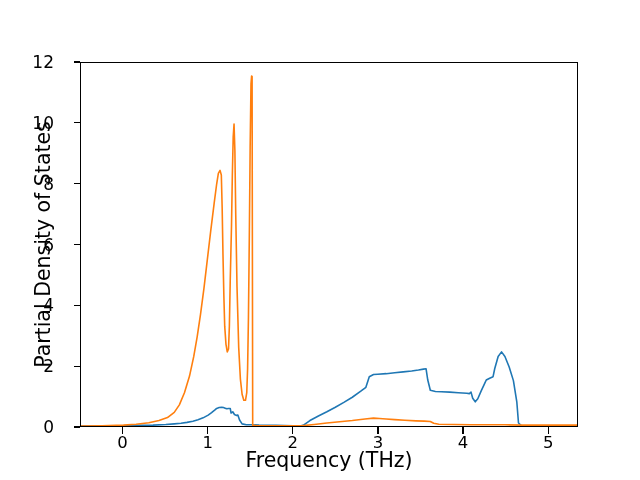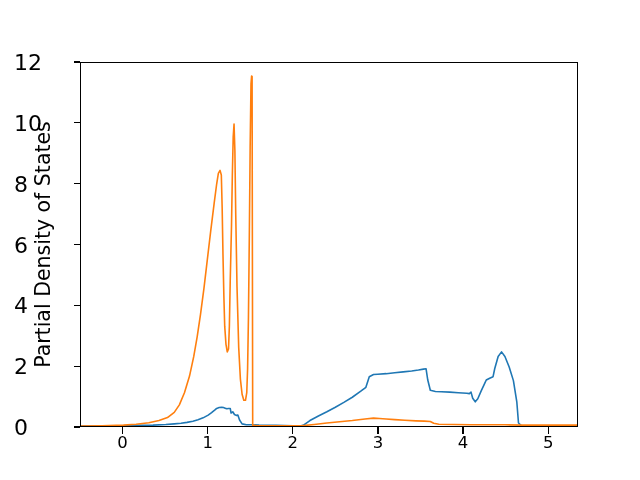--- a/index.html
+++ b/index.html
@@ -48,21 +48,22 @@
     color: #000000;
     display: flex;
     align-items: center;
     justify-content: center;
     white-space: nowrap;
   }
   .y-tick-label {
     position: absolute;
     right: 586px;           
     width: 40px;
-    font-size: 22px;
+    text-align: right;
+    font-size: 17px;
     color: #000000;
     transform: translateY(-50%);
   }
   .y-tick-mark {
     position: absolute;
     left: 73.5px;
     width: 6.5px;
     height: 1.3px;
     background: #000000;
   }
@@ -131,14 +132,15 @@
       <div class="x-tick-mark" style="left: 547.555px;"></div>
     </div>
 
   <div id="plot-area">
     <svg id="curves-svg" viewBox="0 0 498 365" preserveAspectRatio="none">
         <path d="M 0.00 365.00 L 25.54 365.00 L 42.56 364.70 L 59.59 364.39 L 72.36 364.09 L 85.13 363.48 L 93.64 362.87 L 100.45 362.26 L 106.41 361.35 L 112.37 360.13 L 117.48 358.61 L 122.58 356.79 L 127.69 354.05 L 131.10 351.62 L 134.50 348.88 L 136.21 347.36 L 138.76 346.45 L 141.31 346.14 L 143.02 346.45 L 144.72 347.05 L 146.42 347.66 L 148.12 347.36 L 149.83 347.36 L 150.68 351.92 L 152.38 350.70 L 154.08 353.44 L 155.78 354.35 L 157.49 354.05 L 159.19 358.92 L 161.74 362.87 L 166.00 363.78 L 170.26 363.78 L 171.96 363.78 L 178.77 364.09 L 195.79 364.39 L 212.82 364.70 L 219.63 365.00 L 223.04 364.39 L 229.85 359.52 L 238.36 354.96 L 246.87 350.70 L 255.38 346.14 L 263.90 341.27 L 272.41 336.10 L 280.92 330.02 L 286.03 326.07 L 289.44 315.42 L 293.69 313.29 L 297.95 312.99 L 306.46 312.38 L 314.97 311.47 L 323.49 310.55 L 332.00 309.64 L 338.81 308.73 L 343.92 307.82 L 346.47 307.51 L 348.17 318.77 L 350.73 329.11 L 355.84 330.32 L 361.79 330.63 L 370.31 330.93 L 378.82 331.54 L 383.08 331.85 L 387.33 332.15 L 389.89 332.45 L 391.59 330.93 L 393.29 337.02 L 395.85 340.67 L 398.40 337.63 L 401.81 329.72 L 405.21 322.42 L 406.91 318.77 L 410.32 316.94 L 413.72 315.42 L 415.43 307.21 L 418.83 295.04 L 422.24 290.48 L 425.64 295.04 L 429.90 305.69 L 434.15 319.38 L 437.56 340.67 L 439.26 361.96 L 442.67 365.00 L 468.21 365.00 L 498.00 365.00" fill="none" stroke="#1f77b4" stroke-width="1.6" stroke-linejoin="round" stroke-linecap="round"></path>
         <path d="M 0.00 365.00 L 21.28 364.70 L 42.56 364.09 L 55.33 363.18 L 68.10 361.65 L 78.32 359.52 L 86.83 356.48 L 93.64 351.31 L 98.75 343.71 L 103.86 331.54 L 108.96 314.81 L 113.22 295.04 L 116.63 275.27 L 120.03 252.46 L 123.44 226.60 L 126.84 197.71 L 130.25 168.81 L 133.65 141.44 L 136.21 121.67 L 137.91 111.02 L 139.61 107.98 L 140.89 112.54 L 141.74 146.00 L 142.59 194.67 L 143.44 234.21 L 144.29 264.63 L 145.57 282.88 L 146.85 290.48 L 148.12 287.44 L 148.97 264.63 L 149.83 219.00 L 151.10 164.25 L 151.95 112.54 L 152.81 74.52 L 153.66 61.44 L 154.51 88.21 L 155.36 152.08 L 156.64 225.08 L 158.34 285.92 L 160.04 317.85 L 161.74 333.06 L 163.45 339.15 L 165.15 339.15 L 166.43 331.54 L 167.28 307.21 L 168.13 255.50 L 168.98 176.42 L 169.83 85.17 L 170.68 21.29 L 171.28 13.08 L 171.79 13.69 L 171.96 121.67 L 172.38 364.39 L 178.77 364.70 L 195.79 364.70 L 212.82 364.70 L 221.33 364.70 L 225.59 364.39 L 234.10 363.48 L 246.87 361.96 L 259.64 360.74 L 272.41 359.52 L 285.18 358.00 L 293.69 357.09 L 299.65 357.40 L 306.46 358.00 L 314.97 358.61 L 325.19 359.22 L 336.26 359.83 L 344.77 360.13 L 350.73 360.44 L 354.13 362.26 L 359.24 363.18 L 374.56 363.48 L 391.59 363.78 L 408.62 363.78 L 425.64 363.78 L 442.67 364.09 L 468.21 364.09 L 498.00 364.09" fill="none" stroke="#ff7f0e" stroke-width="1.6" stroke-linejoin="round" stroke-linecap="round"></path>
       </svg>
   </div>
 
+  <div id="x-axis-label">Frequency (THz)</div>
 
 </div>
 
 </body></html>

